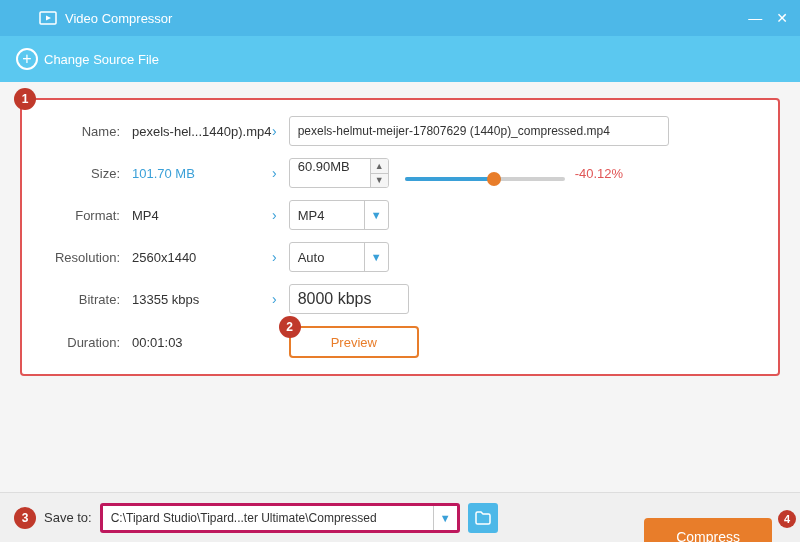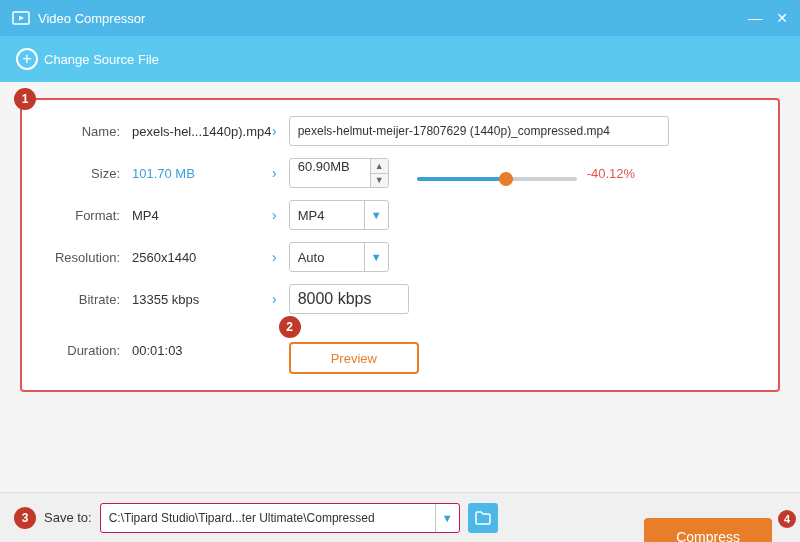--- a/index.html
+++ b/index.html
@@ -23,20 +23,21 @@
       justify-content: space-between;
       padding: 0 12px;
       flex-shrink: 0;
     }
     .title-bar-left {
       display: flex;
       align-items: center;
       gap: 8px;
       color: white;
       font-size: 13px;
+      margin-left: 27px;
     }
     .title-bar-icon {
       width: 18px;
       height: 18px;
       display: flex;
       align-items: center;
       justify-content: center;
     }
     .title-bar-controls {
       display: flex;
@@ -162,21 +163,21 @@
       font-size: 12px;
       color: #333;
       outline: none;
       max-width: 380px;
     }
 
     
     .size-controls {
       display: flex;
       align-items: center;
-      gap: 28px;
+      gap: 16px;
     }
     .size-spinner {
       display: flex;
       align-items: center;
       border: 1px solid #c8c8c8;
       border-radius: 3px;
       height: 30px;
       overflow: hidden;
       width: 100px;
     }
@@ -289,21 +290,20 @@
     .preview-btn {
       border: 2px solid #e87d2a;
       background: white;
       color: #e87d2a;
       border-radius: 4px;
       height: 32px;
       padding: 0 40px;
       font-size: 13px;
       cursor: pointer;
       margin-left: 0;
-      margin-top: 16px;
     }
 
     
     .bottom-bar {
       background: #f0f0f0;
       border-top: 1px solid #ddd;
       height: 50px;
       display: flex;
       align-items: center;
       padding: 0 14px;
@@ -328,21 +328,21 @@
 
     .save-label {
       color: #333;
       font-size: 13px;
       flex-shrink: 0;
     }
 
     .save-path-container {
       display: flex;
       align-items: center;
-      border: 1px solid #be185d;
+      border: 3px solid #be185d;
       border-radius: 3px;
       height: 30px;
       background: white;
       flex: 1;
       max-width: 360px;
       justify-content: flex-end;
     }
     .save-path-val {
       flex: 1;
       padding: 0 8px;

